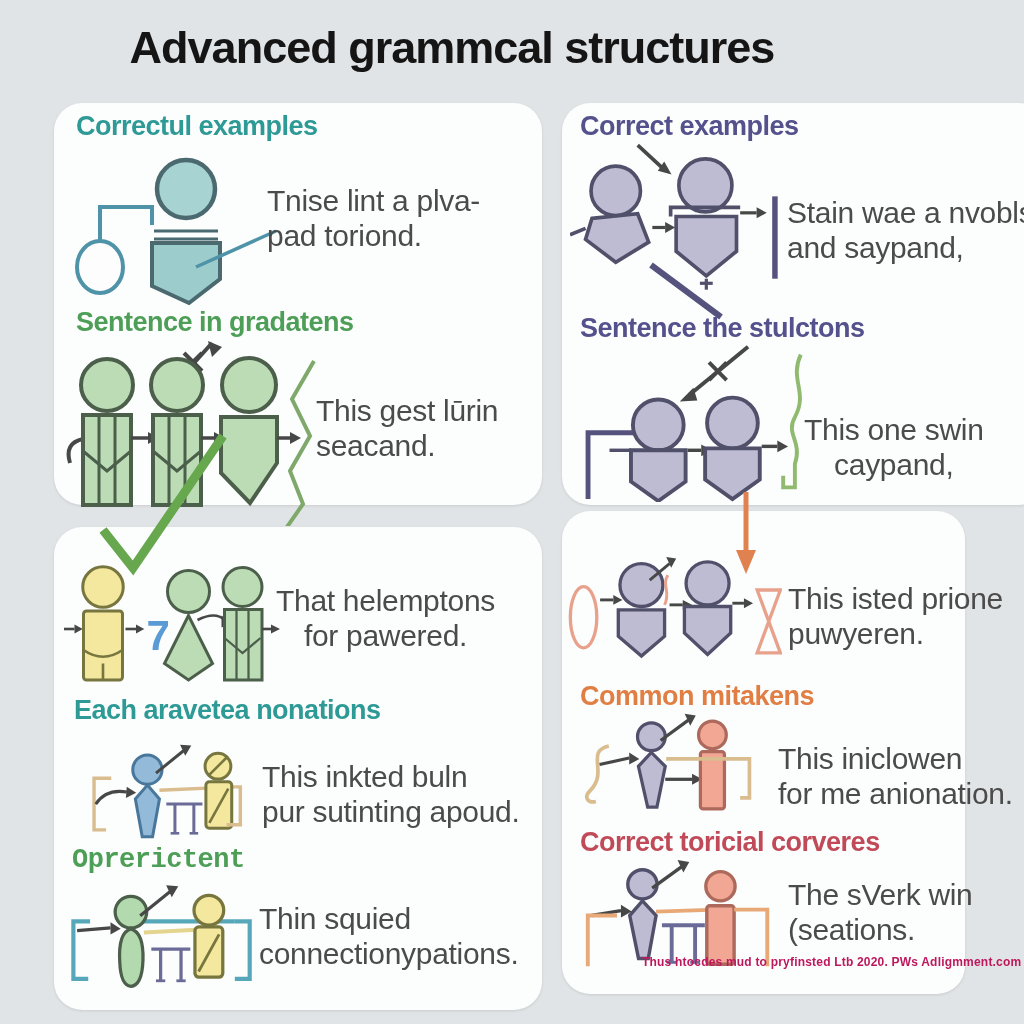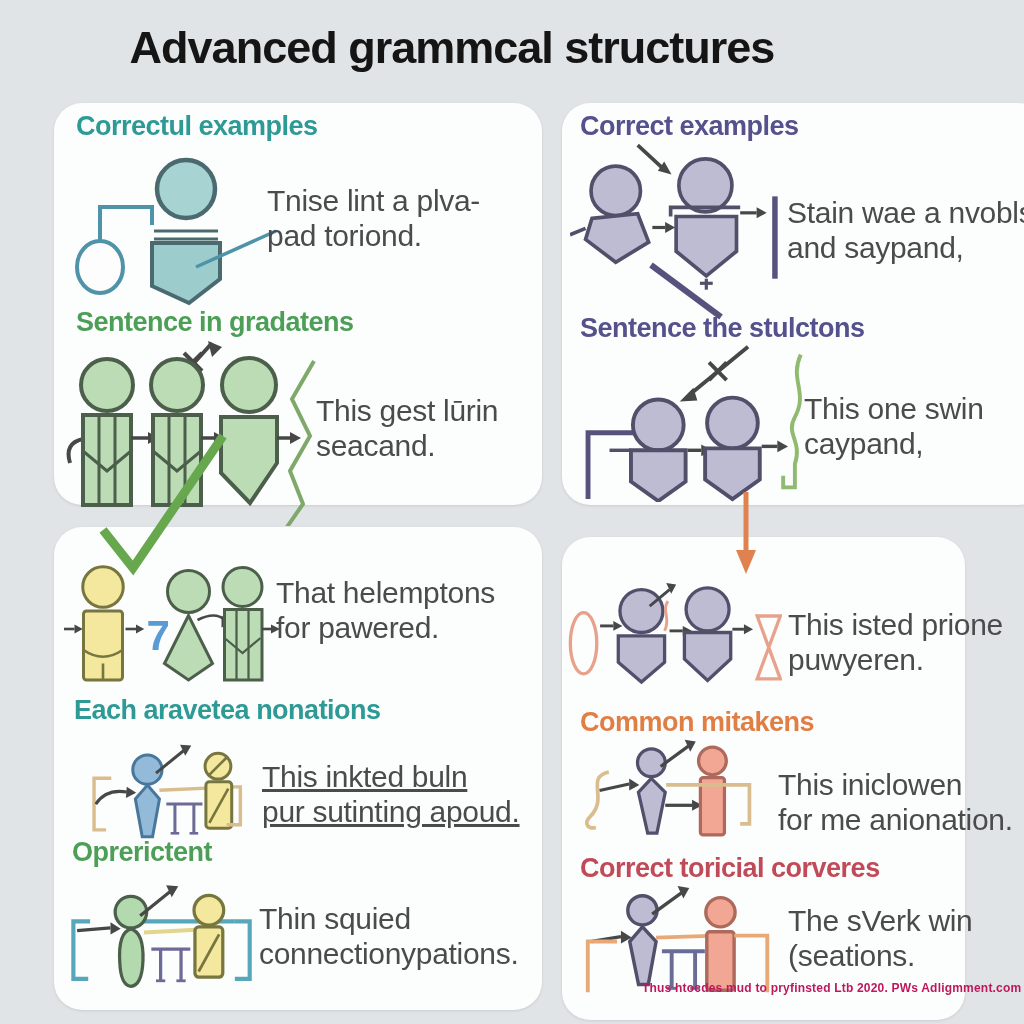--- a/index.html
+++ b/index.html
@@ -16,21 +16,21 @@
     letter-spacing:-1px;
   }
   .panel{
     position:absolute;background:#fcfdfd;border-radius:28px;
     box-shadow:0 1px 3px rgba(0,0,0,0.10);
     margin-left:32px;
   }
   #panel-tl{left:22px;top:103px;width:488px;height:402px;}
   #panel-bl{left:22px;top:527px;width:488px;height:483px;}
   #panel-tr{left:530px;top:103px;width:485px;height:402px;}
-  #panel-br{left:530px;top:537px;width:403px;height:483px;}
+  #panel-br{left:530px;top:511px;width:403px;height:483px;}
   .h{
     position:absolute;font-size:27px;font-weight:bold;letter-spacing:-0.5px;
     white-space:nowrap;
   }
   .h.teal{color:#2e9a96;}
   .h.green{color:#4d9e56;}
   .h.purple{color:#54518c;}
   .h.orange{color:#e07e44;}
   .h.red{color:#c14a58;text-align:center;}
   .cap{
@@ -138,21 +138,21 @@
         <circle cx="240" cy="40" r="26" fill="#bcdcb6" stroke="#4b5f4b" stroke-width="4"></circle>
         <rect x="216" y="70" width="50" height="94" fill="#bcdcb6" stroke="#4b5f4b" stroke-width="4"></rect>
         <line x1="232" y1="70" x2="232" y2="164" stroke="#4b5f4b" stroke-width="3"></line>
         <line x1="248" y1="70" x2="248" y2="164" stroke="#4b5f4b" stroke-width="3"></line>
         <path d="M216,108 L240,128 L264,108" fill="none" stroke="#4b5f4b" stroke-width="3"></path>
       </g>
       <line x1="266" y1="96" x2="278" y2="96" stroke="#474747" stroke-width="3.5"></line>
       <polygon points="278,90 290,96 278,102" fill="#474747"></polygon>
     </svg>
 
-    <div class="cap" style="left:222px;top:48px;">
+    <div class="cap" style="left:222px;top:56px;text-align:center;">
       <div>That helemptons</div>
       <div>for pawered.</div>
     </div>
 
     <div class="h teal" style="left:20px;top:168px;">Each aravetea nonations</div>
 
     <svg class="fig" style="left:28px;top:208px;" width="185" height="108" viewBox="0 0 215 125">
       <path d="M34,50 H14 V110 H28" fill="none" stroke="#d9bd8e" stroke-width="4"></path>
       <path d="M16,80 Q28,62 52,66" fill="none" stroke="#474747" stroke-width="3.5"></path>
       <polygon points="52,60 63,67 51,73" fill="#474747"></polygon>
@@ -172,26 +172,26 @@
       </g>
       <g>
         <circle cx="158" cy="36" r="15" fill="#f4e79e" stroke="#77763f" stroke-width="3.5"></circle>
         <line x1="147" y1="47" x2="169" y2="25" stroke="#77763f" stroke-width="3"></line>
         <rect x="144" y="54" width="30" height="54" rx="4" fill="#f4e79e" stroke="#77763f" stroke-width="3.5"></rect>
         <line x1="148" y1="102" x2="170" y2="62" stroke="#77763f" stroke-width="3"></line>
       </g>
       <path d="M178,60 H184 V104 H168" fill="none" stroke="#d9bd8e" stroke-width="4"></path>
     </svg>
 
-    <div class="cap" style="left:208px;top:232px;text-decoration:underline;">
+    <div class="cap" style="left:208px;top:232px;">
       <div>This inkted buln</div>
       <div>pur sutinting apoud.</div>
     </div>
 
-    <div class="h green" style="left:18px;top:310px;">Oprerictent</div>
+    <div class="h green" style="left:18px;top:318px;font-family:Liberation Mono, monospace;">Oprerictent</div>
 
     <svg class="fig" style="left:8px;top:348px;" width="200" height="116" viewBox="0 0 215 125">
       <path d="M30,50 H12 V112 H28" fill="none" stroke="#57a7ba" stroke-width="4.5"></path>
       <path d="M186,50 H202 V112 H186" fill="none" stroke="#57a7ba" stroke-width="4.5"></path>
       <line x1="88" y1="50" x2="186" y2="50" stroke="#57a7ba" stroke-width="4.5"></line>
       <line x1="16" y1="60" x2="52" y2="57" stroke="#474747" stroke-width="3.5"></line>
       <polygon points="52,51 63,58 52,64" fill="#474747"></polygon>
       <g>
         <circle cx="74" cy="40" r="17" fill="#b3d9ae" stroke="#4b5f4b" stroke-width="3.5"></circle>
         <path d="M74,58 Q60,62 62,94 Q63,119 74,120 Q86,119 87,92 Q88,62 74,58 Z" fill="#b3d9ae" stroke="#4b5f4b" stroke-width="3.5"></path>
@@ -272,21 +272,21 @@
       <polygon points="134,106 145,112 134,118" fill="#474747"></polygon>
       <g>
         <circle cx="166" cy="84" r="26" fill="#bebcd3" stroke="#50506b" stroke-width="4"></circle>
         <path d="M138,110 H194 V142 L166,162 L138,142 Z" fill="#bebcd3" stroke="#50506b" stroke-width="4"></path>
       </g>
       <line x1="196" y1="108" x2="212" y2="108" stroke="#474747" stroke-width="3.5"></line>
       <polygon points="212,102 223,108 212,114" fill="#474747"></polygon>
       <path d="M236,14 C224,40 244,52 230,78 C220,96 238,102 230,126 V150 H218 V138" fill="none" stroke="#8fba6f" stroke-width="4"></path>
     </svg>
 
-    <div class="cap" style="left:242px;top:288px;">
+    <div class="cap" style="left:242px;top:309px;text-align:center;">
       <div>This one swin</div>
       <div>caypand,</div>
     </div>
   </section>
 
   <section class="panel" id="panel-br">
     <svg class="fig" style="left:5px;top:36px;" width="215" height="124" viewBox="0 0 260 150">
       <ellipse cx="20" cy="85" rx="16" ry="37" fill="none" stroke="#e8a18b" stroke-width="4"></ellipse>
       <line x1="40" y1="64" x2="56" y2="64" stroke="#474747" stroke-width="3.5"></line>
       <polygon points="56,58 67,64 56,70" fill="#474747"></polygon>

